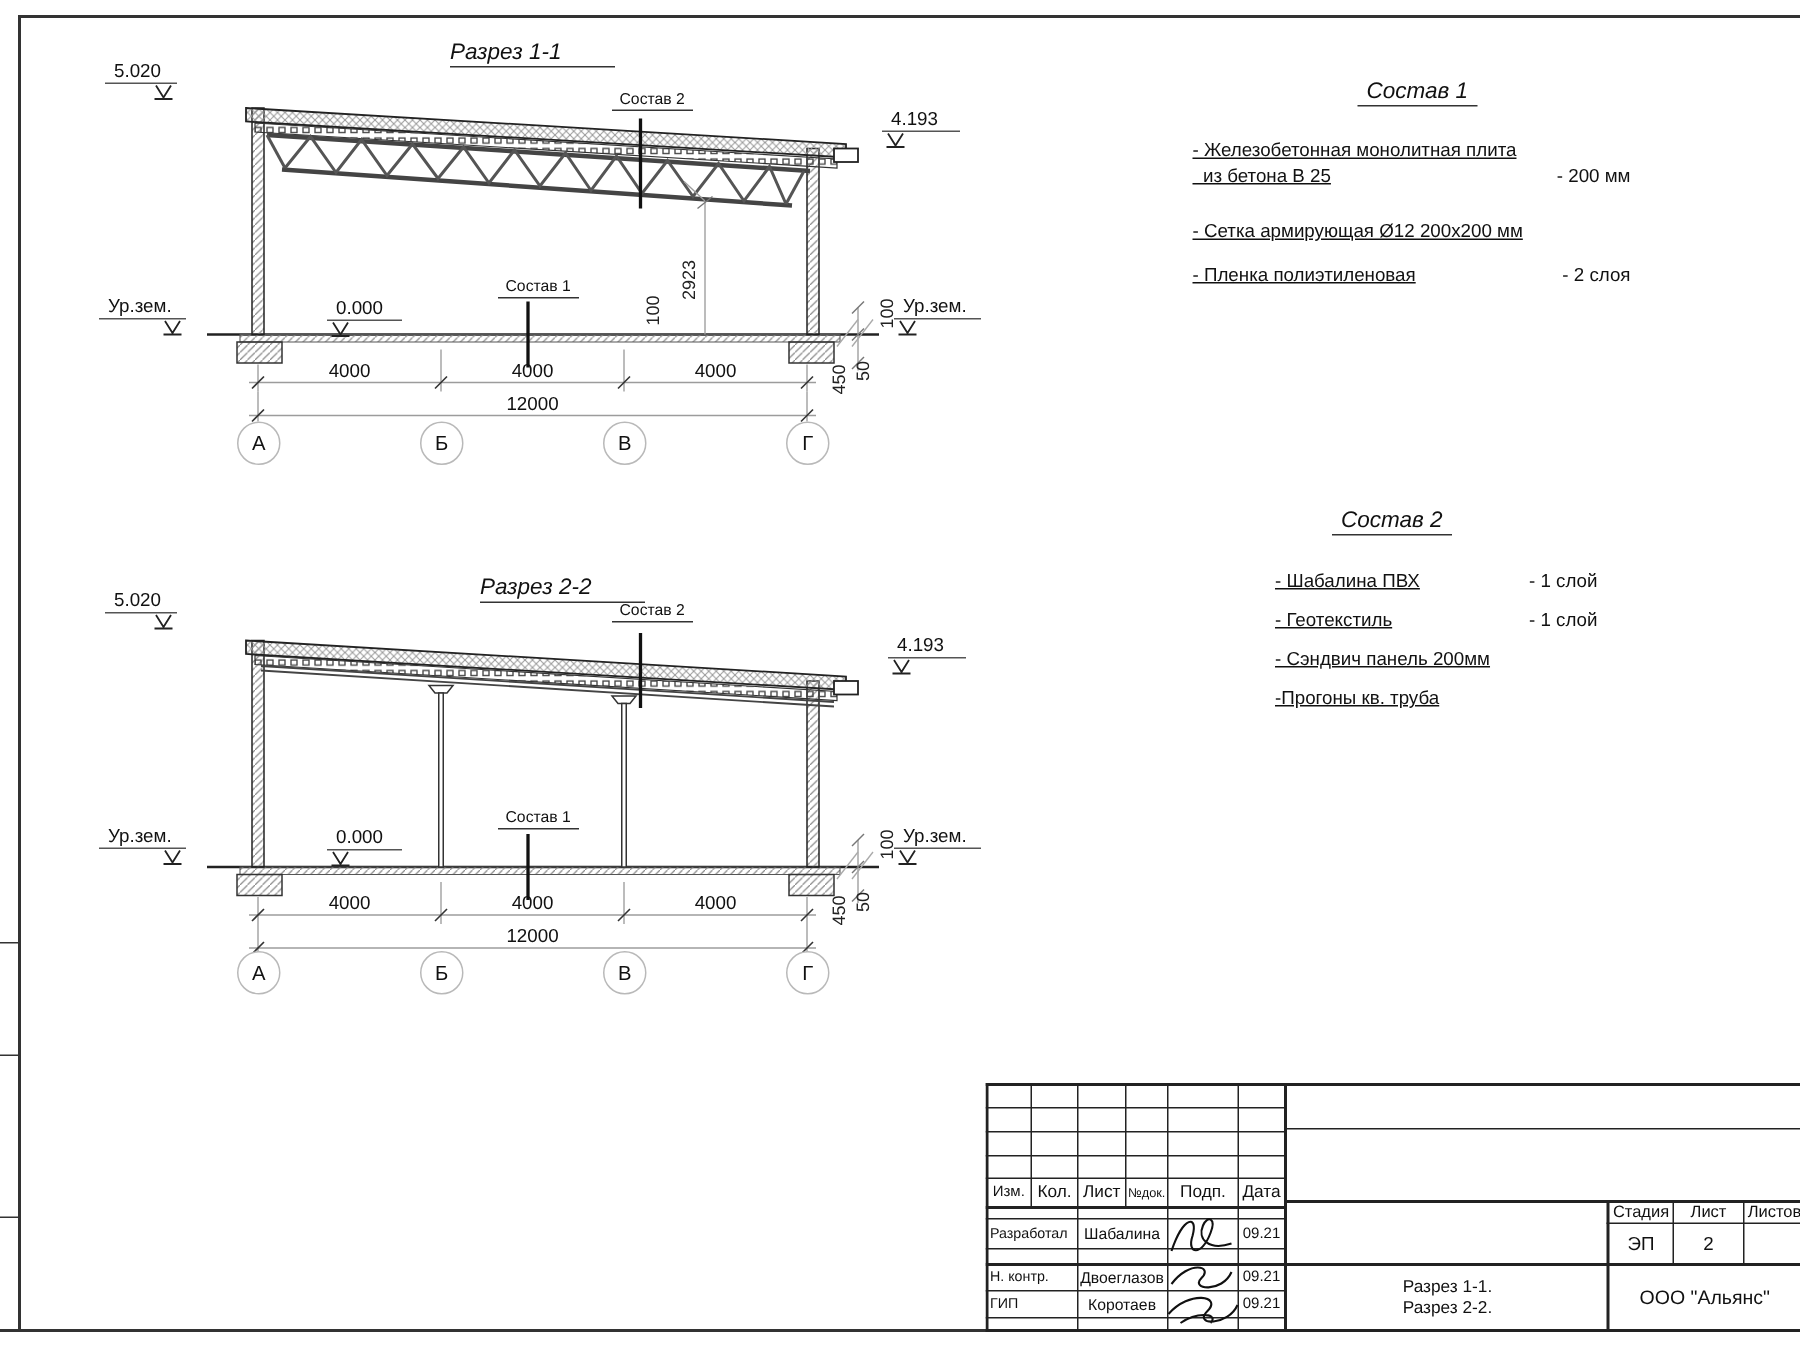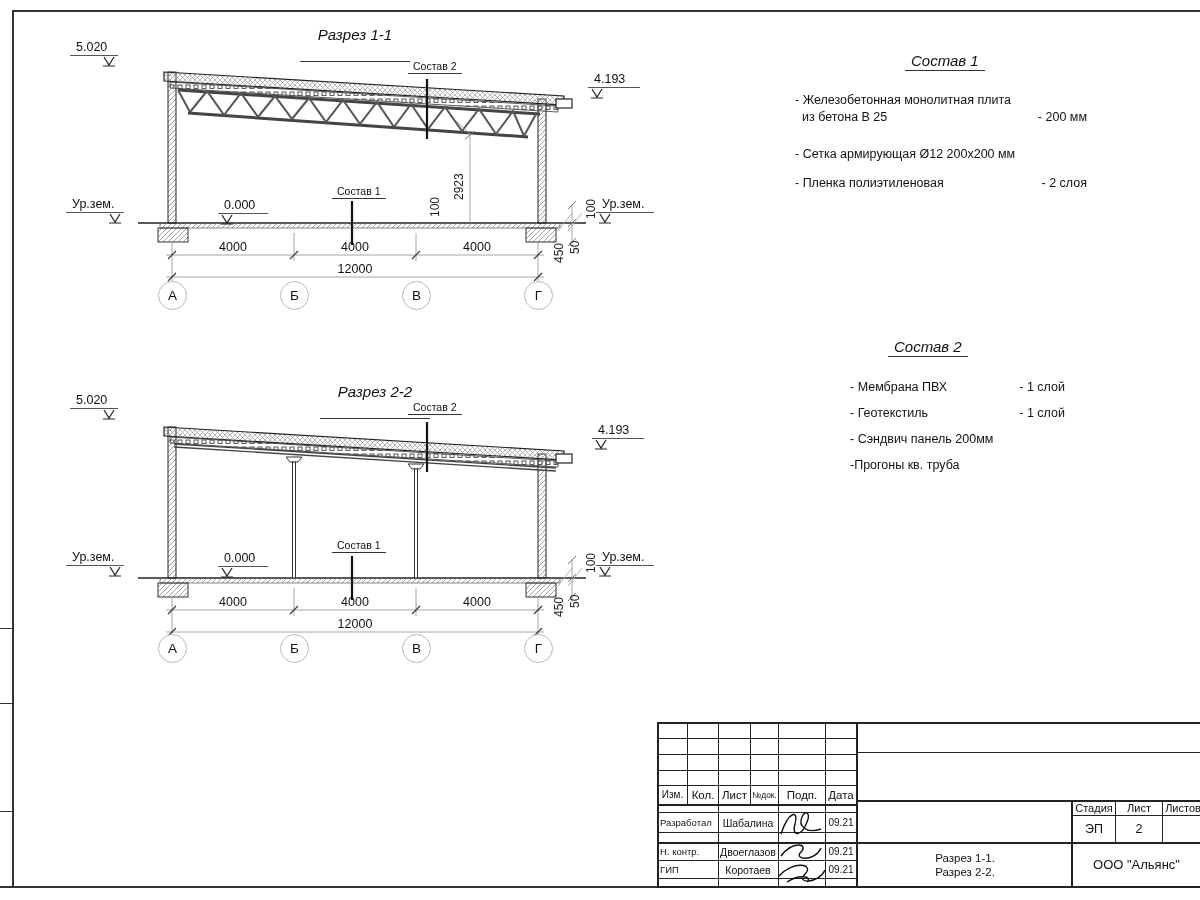--- a/index.html
+++ b/index.html
@@ -1,38 +1,38 @@
 <!DOCTYPE html>
 <html><head>
 <meta charset="utf-8">
 <style>
   html,body{margin:0;padding:0;background:#fff;}
   #page{position:relative;width:1200px;height:900px;background:#fff;overflow:hidden;
         font-family:"Liberation Sans", sans-serif;color:#111;}
   .hl,.vl{position:absolute;background:#333;}
   .abs{position:absolute;}
   .sec-svg{position:absolute;}
-  .sec-title{position:absolute;font-style:italic;font-size:15px;text-align:center;
-             border-bottom:1px solid #333;padding-bottom:18px;white-space:nowrap;}
+  .sec-title{position:absolute;font-style:italic;font-size:15px;
+             border-bottom:1px solid #333;padding-bottom:1px;white-space:nowrap;}
   .elev{position:absolute;font-size:12.5px;color:#111;}
   .elev .t{padding:0 6px 1px 6px;border-bottom:1px solid #555;white-space:nowrap;display:block;}
   .elev svg{display:block;margin-top:0px;}
   .elev.ar-r svg{margin-left:auto;margin-right:0px;}
   .elev.ar-l svg{margin-left:0px;margin-right:auto;}
   .leader{position:absolute;font-size:10.5px;border-bottom:1px solid #333;padding:0 5px 1px 5px;white-space:nowrap;}
   .vdim{position:absolute;font-size:12px;transform:rotate(-90deg);transform-origin:left top;white-space:nowrap;color:#222;}
   .dnum{position:absolute;font-size:12.5px;width:44px;text-align:center;white-space:nowrap;}
   .bub{position:absolute;width:27px;height:27px;border:1px solid #b9b9b9;border-radius:50%;
        display:flex;align-items:center;justify-content:center;font-size:13.5px;background:#fff;}
   
   .sos-title{position:absolute;font-style:italic;font-size:15px;border-bottom:1px solid #333;
              padding:0 6px 1px 6px;white-space:nowrap;}
   .sos-list{position:absolute;font-size:12.5px;line-height:17px;}
   .s-item{display:flex;justify-content:space-between;align-items:flex-end;}
-  .s-item .txt{white-space:pre-line;}
+  .s-item .txt{white-space:pre-line;text-decoration:underline;}
   .s-item .val{white-space:nowrap;padding-left:8px;}
   
   #tb{position:absolute;left:657px;top:722px;width:543px;height:166px;overflow:hidden;}
   #tb .hl,#tb .vl{background:#222;}
   .tbt{position:absolute;display:flex;align-items:center;justify-content:center;
        text-align:center;font-size:11px;color:#111;white-space:pre-line;line-height:14px;}
   .tbt.left{justify-content:flex-start;text-align:center;}
 </style>
 </head>
 <body>
@@ -279,21 +279,21 @@
     </div>
     <div class="s-item" style="margin-bottom:12px">
       <span class="txt">- Пленка полиэтиленовая</span>
       <span class="val">-  2 слоя</span>
     </div>
   </div>
 
   <div class="sos-title" style="left:888px;top:338px">Состав 2</div>
   <div class="sos-list" style="left:850px;top:379px;width:215px">
     <div class="s-item" style="margin-bottom:9px">
-      <span class="txt">- Мембрана ПВХ</span>
+      <span class="txt">- Шабалина ПВХ</span>
       <span class="val">- 1 слой</span>
     </div>
     <div class="s-item" style="margin-bottom:9px">
       <span class="txt">- Геотекстиль</span>
       <span class="val">- 1 слой</span>
     </div>
     <div class="s-item" style="margin-bottom:9px">
       <span class="txt">- Сэндвич панель 200мм</span>
       <span class="val"></span>
     </div>

